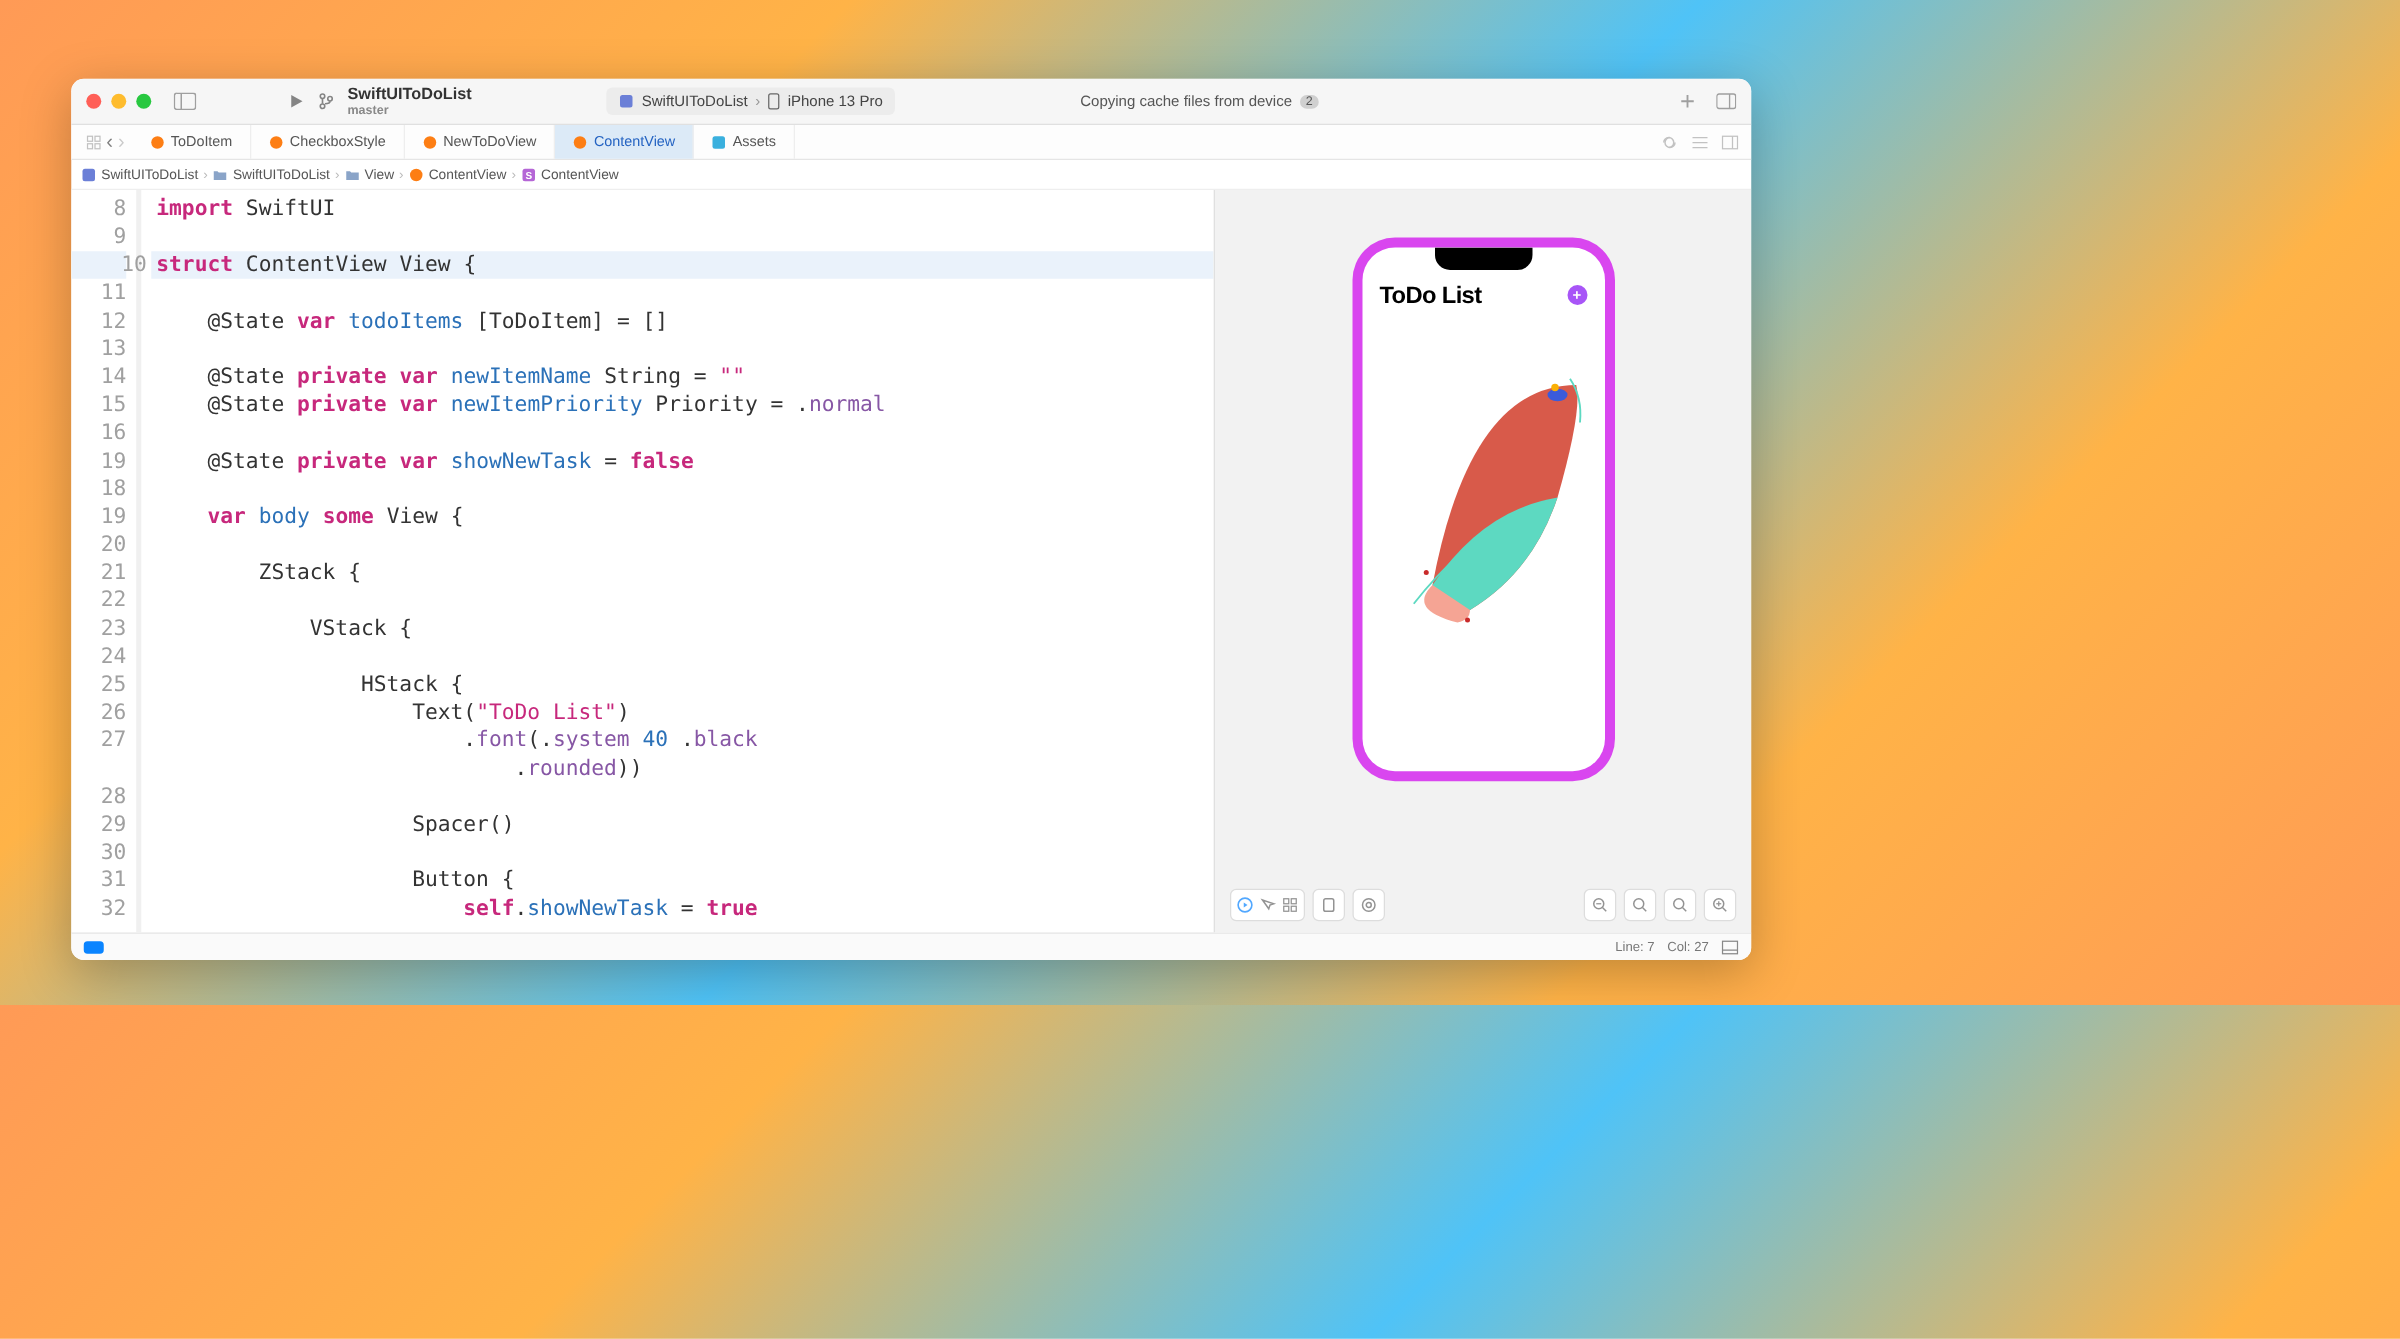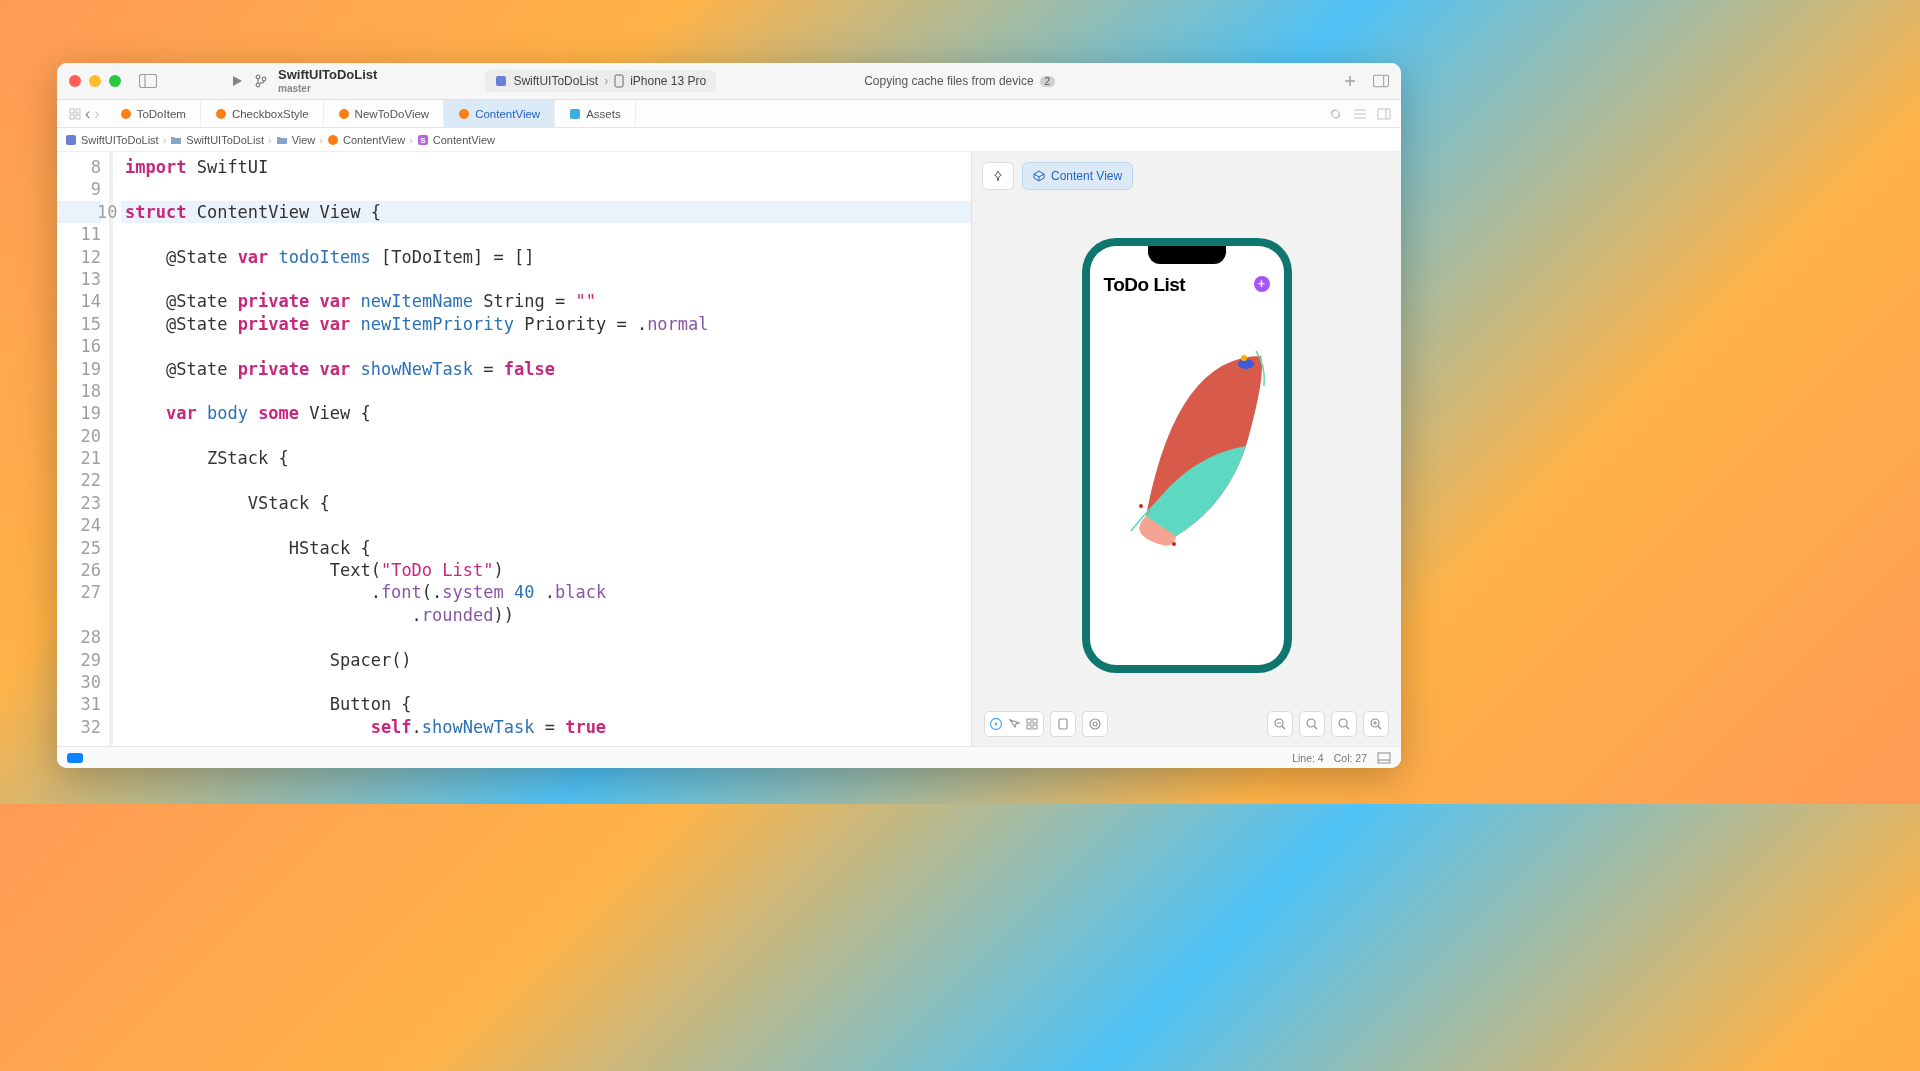--- a/index.html
+++ b/index.html
@@ -114,21 +114,21 @@
 .preview-top { display: flex; gap: 8px; padding: 10px; }
 .pin-btn, .cv-chip {
   background: #fff; border: 1px solid #ddd; border-radius: 6px;
   height: 28px; display: flex; align-items: center; padding: 0 10px;
   font-size: 12px; gap: 6px;
 }
 .cv-chip { background: #dceaf7; border-color: #bcd6ef; color: #2463c2; }
 .pin-btn { width: 32px; justify-content: center; }
 .preview-canvas { flex: 1; display: flex; align-items: flex-start; justify-content: center; padding-top: 38px; }
 .phone {
-  width: 210px; height: 435px; background: #0f766e; border-radius: 34px;
+  width: 210px; height: 435px; background: #d946ef; border-radius: 34px;
   padding: 8px; position: relative;
 }
 .phone-screen {
   width: 100%; height: 100%; background: #fff; border-radius: 26px;
   position: relative; overflow: hidden;
 }
 .notch {
   position: absolute; top: 0; left: 50%; transform: translateX(-50%);
   width: 78px; height: 18px; background: #000; border-radius: 0 0 12px 12px;
 }
@@ -344,33 +344,20 @@
           <div class="ln">28</div>
           <div class="ln">29</div>
           <div class="ln">30</div>
           <div class="ln">31</div>
           <div class="ln">32</div>
         </div>
       <div class="code"><div class="row"><span class="kw">import</span> <span class="ty">SwiftUI</span></div><div class="row"></div><div class="row hl"><span class="kw">struct</span> <span class="ty">ContentView</span><span class=""> </span><span class="ty">View</span> {</div><div class="row"></div><div class="row">    <span class="attr">@State</span> <span class="kw">var</span> <span class="id">todoItems</span><span class=""> [</span><span class="ty">ToDoItem</span>] = []</div><div class="row"></div><div class="row">    <span class="attr">@State</span> <span class="kw">private</span> <span class="kw">var</span> <span class="id">newItemName</span><span class=""> </span><span class="ty">String</span> = <span class="str">""</span></div><div class="row">    <span class="attr">@State</span> <span class="kw">private</span> <span class="kw">var</span> <span class="id">newItemPriority</span><span class=""> </span><span class="ty">Priority</span> = .<span class="en">normal</span></div><div class="row"></div><div class="row">    <span class="attr">@State</span> <span class="kw">private</span> <span class="kw">var</span> <span class="id">showNewTask</span> = <span class="kw">false</span></div><div class="row"></div><div class="row">    <span class="kw">var</span> <span class="id">body</span><span class=""> </span><span class="kw">some</span> <span class="ty">View</span> {</div><div class="row"></div><div class="row">        <span class="ty">ZStack</span> {</div><div class="row"></div><div class="row">            <span class="ty">VStack</span> {</div><div class="row"></div><div class="row">                <span class="ty">HStack</span> {</div><div class="row">                    <span class="ty">Text</span>(<span class="str">"ToDo List"</span>)</div><div class="row">                        .<span class="builtin">font</span>(.<span class="builtin">system</span><span class="(size"> </span><span class="num">40</span><span class=", weight"> .</span><span class="en">black</span><span class=", design"></span></div><div class="row">                            .<span class="en">rounded</span>))</div><div class="row"></div><div class="row">                    <span class="ty">Spacer</span>()</div><div class="row"></div><div class="row">                    <span class="ty">Button</span><span class="(action"> {</span></div><div class="row">                        <span class="kw">self</span>.<span class="id">showNewTask</span> = <span class="kw">true</span></div></div>
     </div>
 
     <div class="preview">
-      <div class="preview-top">
-        <div class="pin-btn">
-          <svg width="12" height="14" viewBox="0 0 12 14">
-              <path d="M6 1 L8 5 L10 6 L7 8 L6 13 L5 8 L2 6 L4 5 Z" fill="none" stroke="#666" stroke-width="1.2"></path>
-            </svg>
-        </div>
-        <div class="cv-chip">
-          <svg width="12" height="12" viewBox="0 0 12 12">
-              <path d="M6 1 L11 4 L6 7 L1 4 Z M1 4 V8 L6 11 V7 M11 4 V8 L6 11" fill="none" stroke="#2463c2" stroke-width="1"></path>
-            </svg>
-          <span>Content View</span>
-        </div>
-      </div>
       <div class="preview-canvas">
         <div class="phone">
           <div class="phone-screen">
             <div class="notch"></div>
             <div class="phone-title">ToDo List</div>
             <div class="phone-add">+</div>
             <svg class="phone-art" viewBox="0 0 160 220">
               <path d="M30 180 Q60 20 145 20 Q150 40 130 110 Q110 170 60 200 Q35 200 30 180 Z" fill="#d85a4a"></path>
               <path d="M30 180 Q70 120 130 110 Q110 170 60 200 Q35 200 30 180 Z" fill="#5dd9c1"></path>
               <path d="M30 180 Q10 200 50 210 Q60 208 60 200" fill="#f5a494"></path>
@@ -442,21 +429,21 @@
               </svg>
             </div>
         </div>
       </div>
     </div>
   </div>
 
   <div class="statusbar">
     <span class="blue-pill"></span>
     <div class="right">
-      <span>Line: 4</span>
+      <span>Line: 7</span>
       <span>Col: 27</span>
       <svg width="14" height="12" viewBox="0 0 14 12">
           <rect x="1" y="1" width="12" height="10" fill="none" stroke="#888"></rect>
           <line x1="1" y1="8" x2="13" y2="8" stroke="#888"></line>
         </svg>
     </div>
   </div>
 </div>
 
 </body></html>

